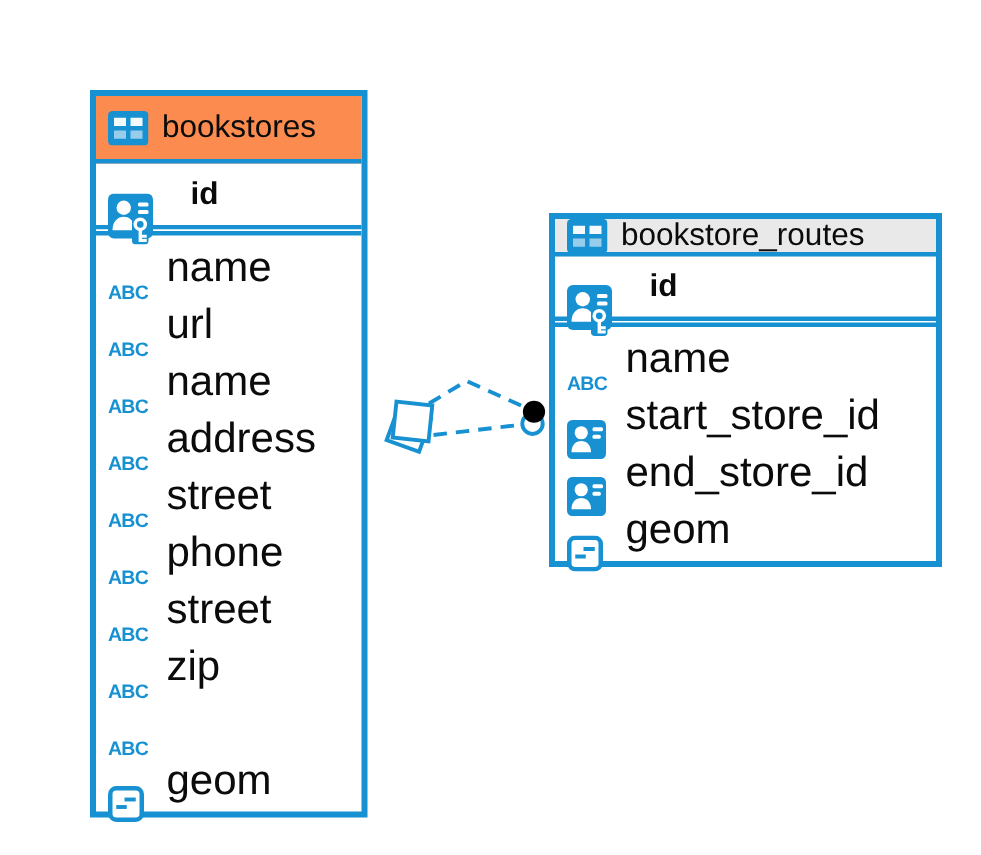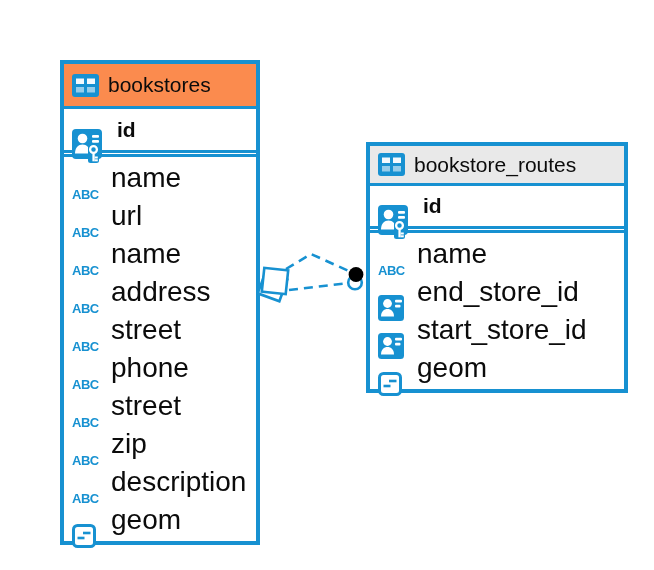--- a/index.html
+++ b/index.html
@@ -29,21 +29,21 @@
   .t-header{
     display:flex;align-items:center;gap:9px;
     padding:0 8px;
     border-bottom:3px solid var(--blue);
   }
   .t-header .t-title{
     font-size:21px;color:var(--text);
     white-space:nowrap;
   }
   .pk-row{
-    display:flex;align-items:center;gap:15px;
+    display:flex;align-items:center;gap:25px;
     padding:12px 8px;
     border-bottom:3px solid var(--blue);
   }
   .pk-row .f-label{font-weight:700;font-size:21px;}
   .section-gap{
     border-bottom:3px solid var(--blue);
     background:var(--white);
   }
   .fields{padding:2px 0;}
   .f-row{
@@ -59,27 +59,27 @@
     width:30px;min-width:30px;
     display:flex;align-items:center;justify-content:flex-start;margin-top:32px;
   }
   .abc-icon{
     color:var(--blue);
     font-weight:800;
     font-size:13px;
     letter-spacing:-0.5px;
   }
   
-  .tbl-bookstores{left:60px;top:60px;width:200px;text-align:right;}
+  .tbl-bookstores{left:60px;top:60px;width:185px;text-align:right;}
   .tbl-bookstores .t-header{height:45px;background:var(--orange);}
   .tbl-bookstores .pk-row{height:44px;}
   .tbl-bookstores .section-gap{height:4px;}
   
   .tbl-routes{left:366px;top:142px;width:262px;}
-  .tbl-routes .t-header{height:40px;background:var(--gray-header);}
+  .tbl-routes .t-header{height:25px;background:var(--gray-header);}
   .tbl-routes .pk-row{height:43px;}
   .tbl-routes .section-gap{height:4px;}
   
   .overlay{
     position:absolute;left:0;top:0;
     pointer-events:none;
   }
   .dash-line{
     fill:none;
     stroke:var(--blue);
@@ -196,21 +196,20 @@
       <div class="f-row">
         <span class="icon-col">
             <span class="abc-icon">ABC</span>
           </span>
         <span class="f-label">zip</span>
       </div>
       <div class="f-row">
         <span class="icon-col">
             <span class="abc-icon">ABC</span>
           </span>
-        <span class="f-label">description</span>
       </div>
       <div class="f-row">
         <span class="icon-col">
             <svg width="24" height="24">
               <use href="#icon-geom"></use>
             </svg>
           </span>
         <span class="f-label">geom</span>
       </div>
     </div>
@@ -238,29 +237,29 @@
             <span class="abc-icon">ABC</span>
           </span>
         <span class="f-label">name</span>
       </div>
       <div class="f-row">
         <span class="icon-col">
             <svg width="26" height="26">
               <use href="#icon-fk"></use>
             </svg>
           </span>
-        <span class="f-label">end_store_id</span>
+        <span class="f-label">start_store_id</span>
       </div>
       <div class="f-row">
         <span class="icon-col">
             <svg width="26" height="26">
               <use href="#icon-fk"></use>
             </svg>
           </span>
-        <span class="f-label">start_store_id</span>
+        <span class="f-label">end_store_id</span>
       </div>
       <div class="f-row">
         <span class="icon-col">
             <svg width="24" height="24">
               <use href="#icon-geom"></use>
             </svg>
           </span>
         <span class="f-label">geom</span>
       </div>
     </div>

